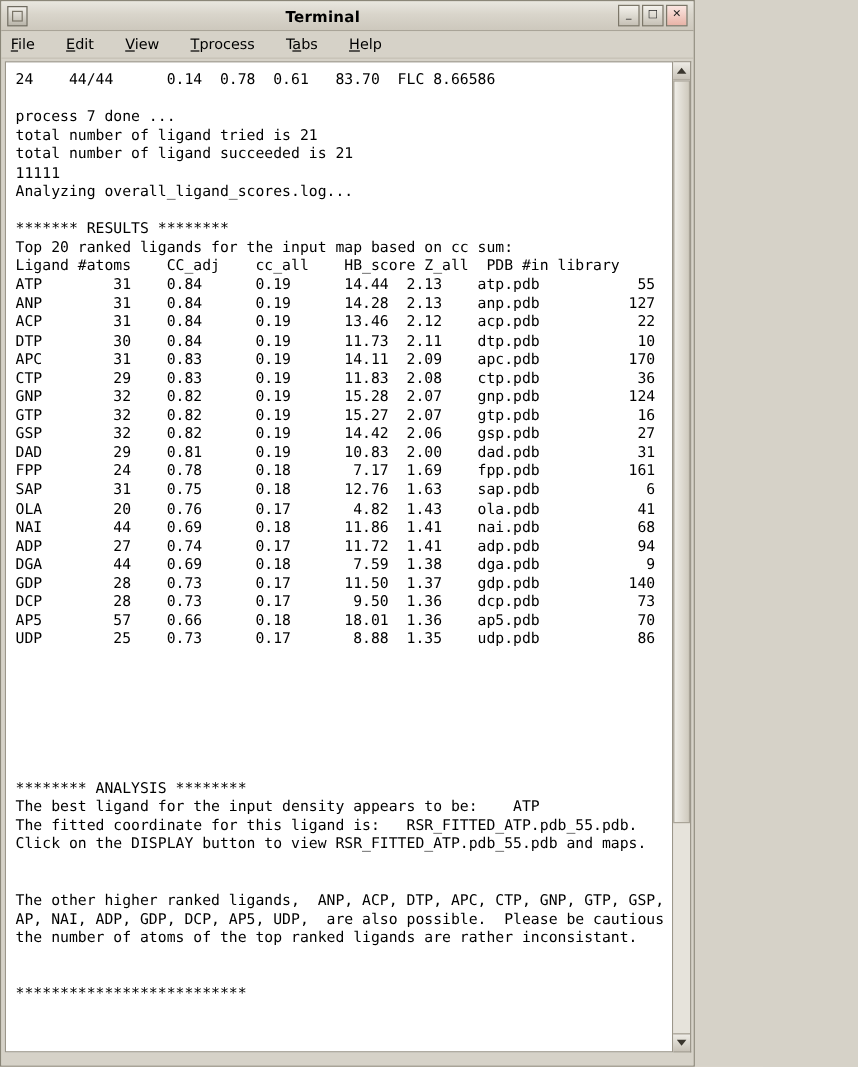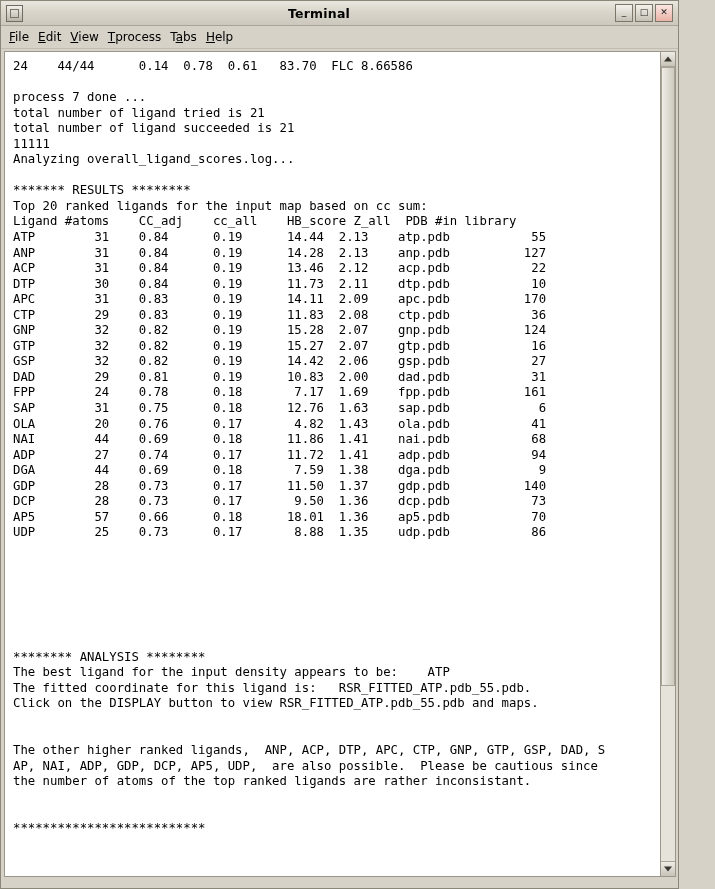--- a/index.html
+++ b/index.html
@@ -2,21 +2,21 @@
 <html><head>
 <meta charset="utf-8">
 <style>
   html, body {
     margin: 0;
     padding: 0;
     background: #d6d2c8;
     font-family: "DejaVu Sans", sans-serif;
   }
   #window {
-    width: 679px;
+    width: 579px;
     height: 889px;
     box-sizing: border-box;
     background: #d6d2c8;
     border: 1px solid #8a8678;
     display: flex;
     flex-direction: column;
     overflow: hidden;
     position: relative;
   }
   
@@ -65,21 +65,21 @@
   .tb-btn.close {
     background: linear-gradient(to bottom, #fbe6e1, #e8b3a7);
   }
   
   #menubar {
     height: 22px;
     background: #d6d2c8;
     display: flex;
     align-items: center;
     padding-left: 6px;
-    gap: 5px;
+    gap: 22px;
     flex: 0 0 auto;
     border-bottom: 1px solid #c2bdb2;
   }
   .menu-item {
     font-size: 12px;
     color: #000;
     font-family: "DejaVu Sans", sans-serif;
     padding: 1px 2px;
   }
   .menu-item .mnem {

